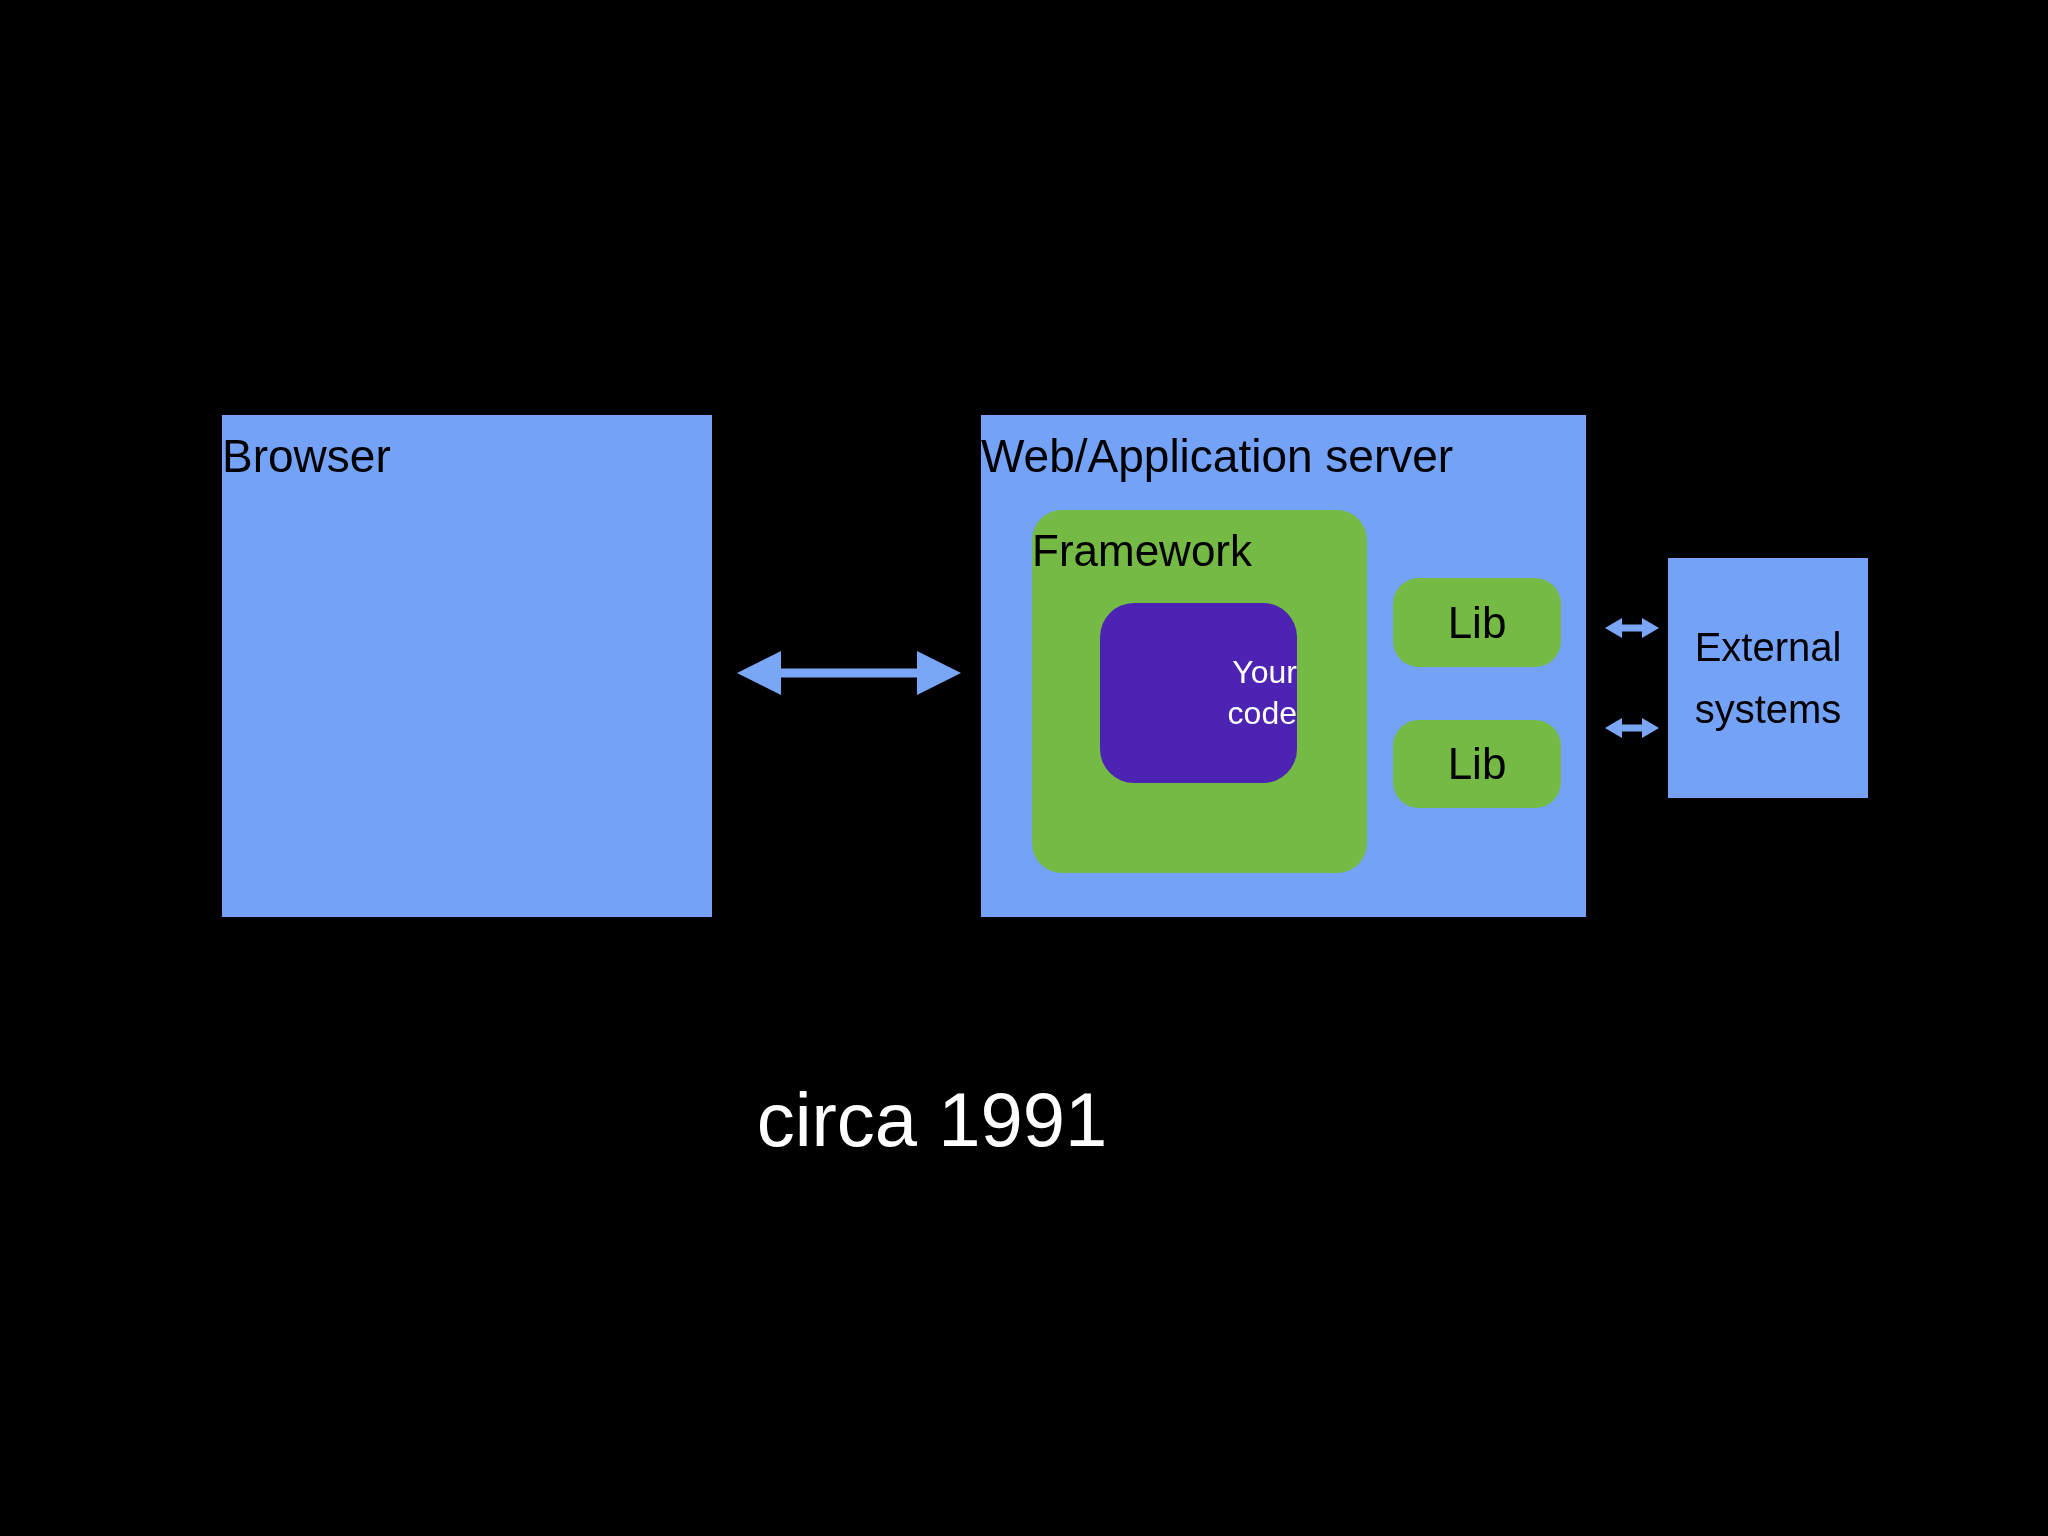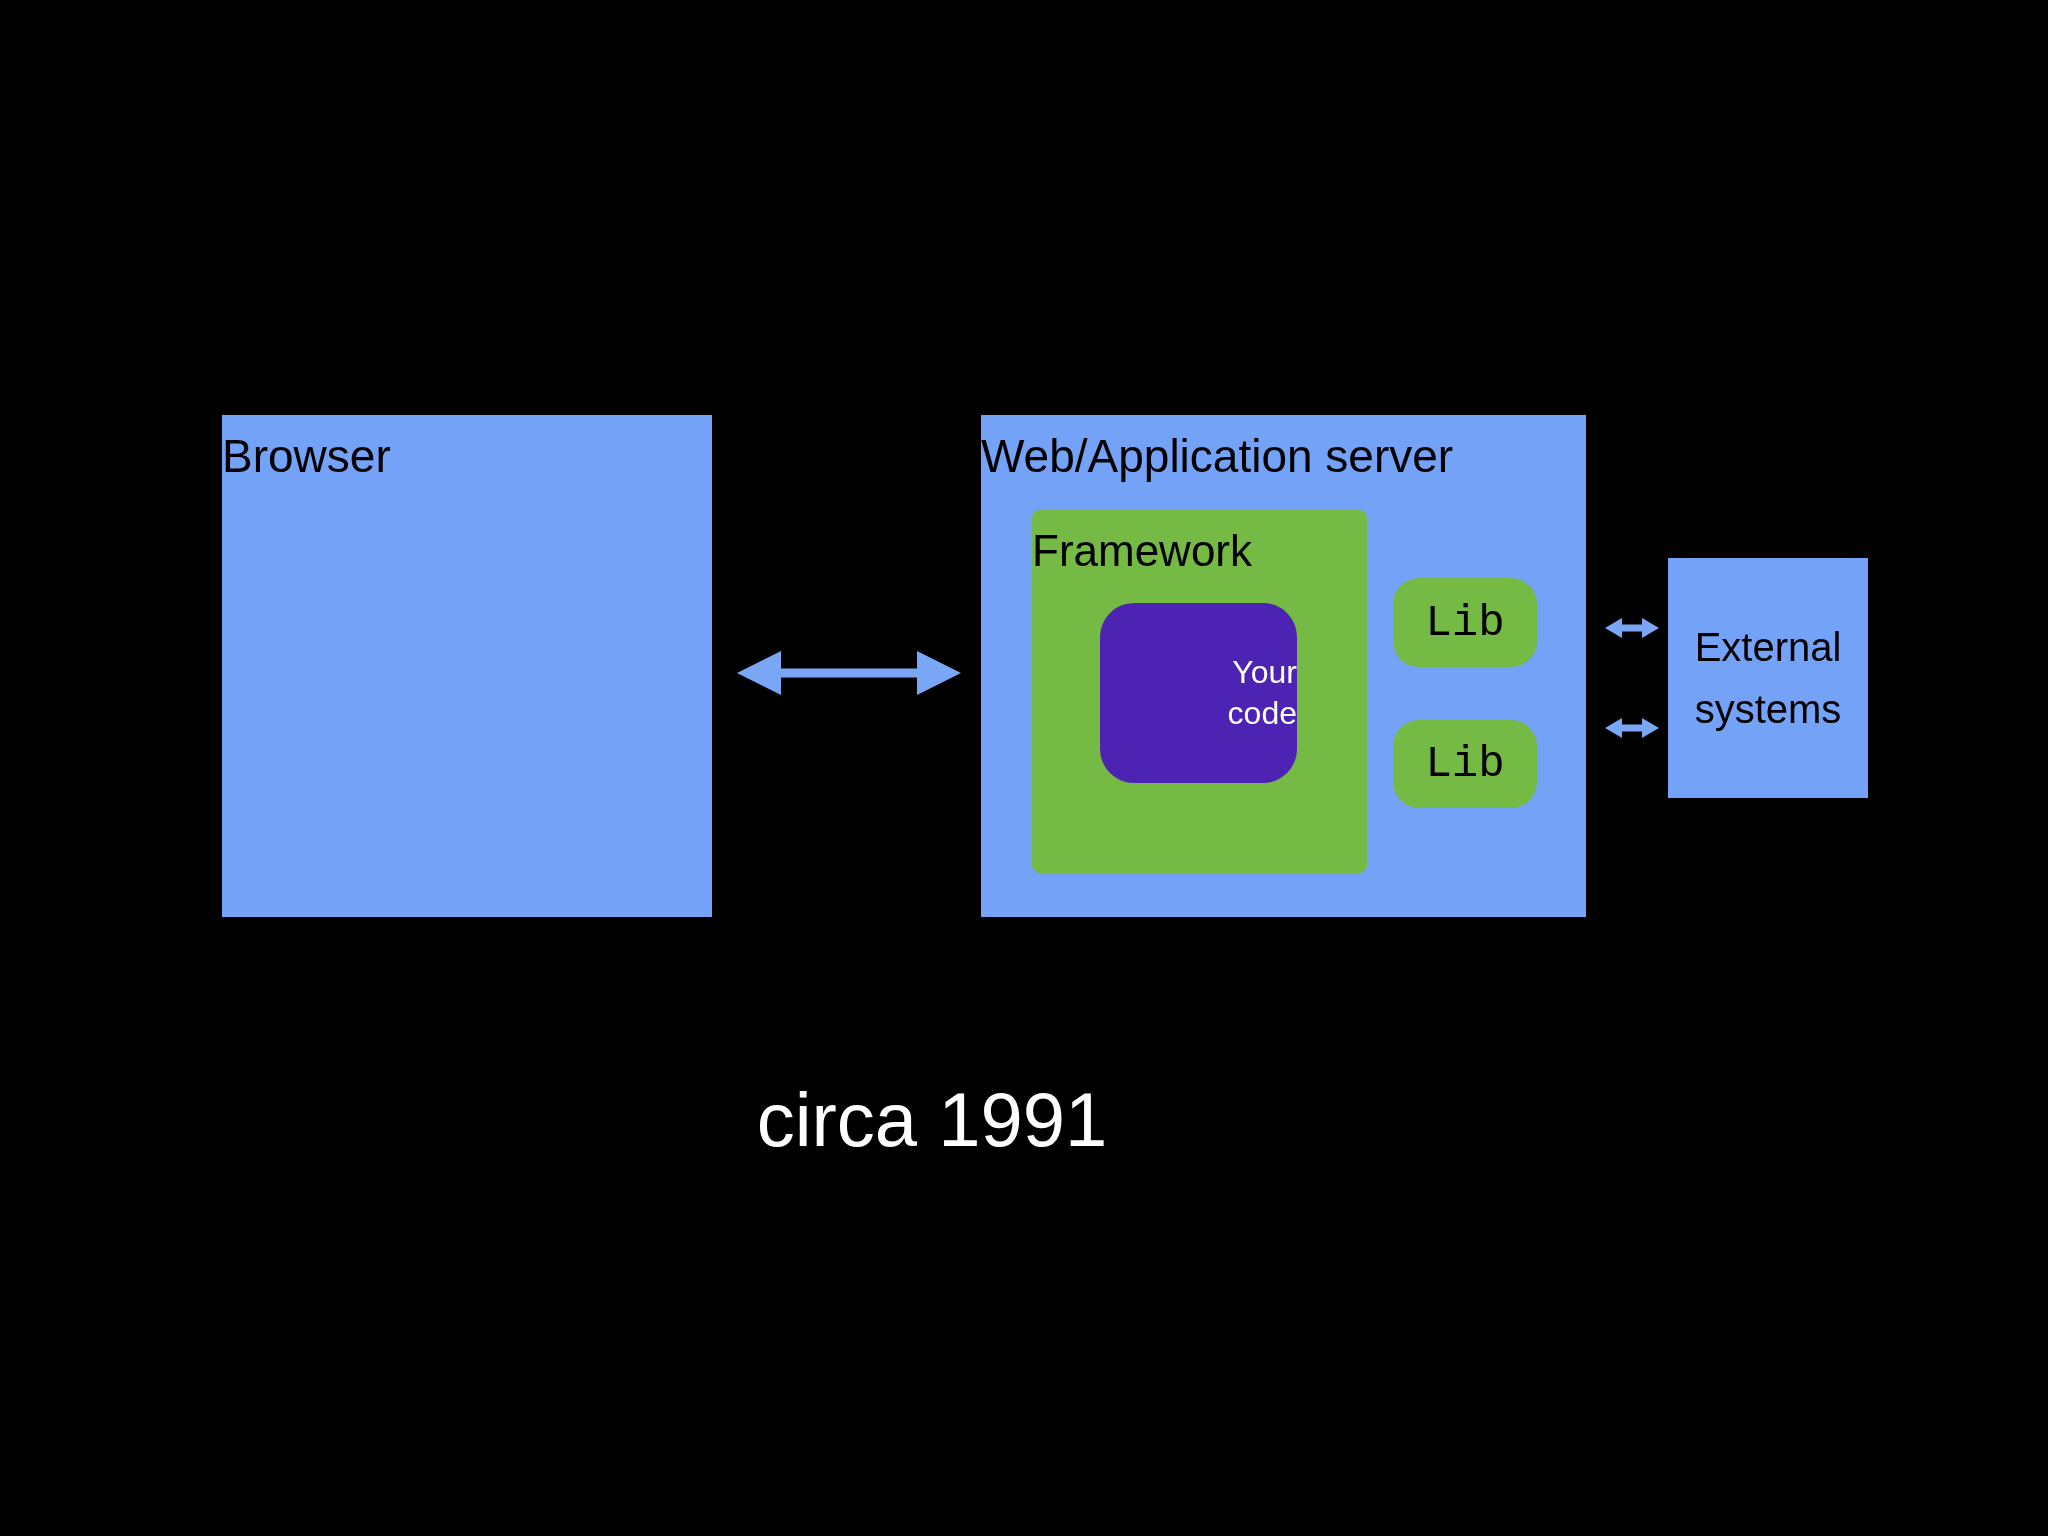--- a/index.html
+++ b/index.html
@@ -23,38 +23,38 @@
   .box-title {
     width: 100%;
     text-align: left;
     font-size: 46px;
     color: var(--title_text, #000);
     padding-top: 14px;
   }
 
   .framework-box {
     left: 51px; top: 95px; width: 335px; height: 363px;
-    border-radius: 8px;
+    border-radius: 30px;
   }
   .framework-box .box-title { font-size: 44px; padding-top: 16px; }
 
   .your-code-box {
     left: 68px; top: 93px; width: 197px; height: 180px;
     border-radius: 34px;
     display: flex; flex-direction: column;
     align-items: flex-end; justify-content: center;
     color: var(--light_text, #fff);
     font-size: 32px; line-height: 1.28;
   }
 
   .lib-box {
-    left: 412px; width: 144px; height: 89px;
+    left: 412px; width: 168px; height: 89px;
     border-radius: 26px;
     display: flex; align-items: center; justify-content: center;
-    font-size: 44px; color: var(--title_text, #000); font-family: Liberation Mono, monospace;
+    font-size: 44px; color: var(--title_text, #000);
   }
   .lib-top    { top: 163px; }
   .lib-bottom { top: 305px; height: 88px; }
 
   .external-box {
     left: 1668px; top: 558px; width: 200px; height: 240px;
     display: flex; flex-direction: column;
     align-items: center; justify-content: center;
     font-size: 40px; line-height: 1.55;
     color: var(--title_text, #000);

